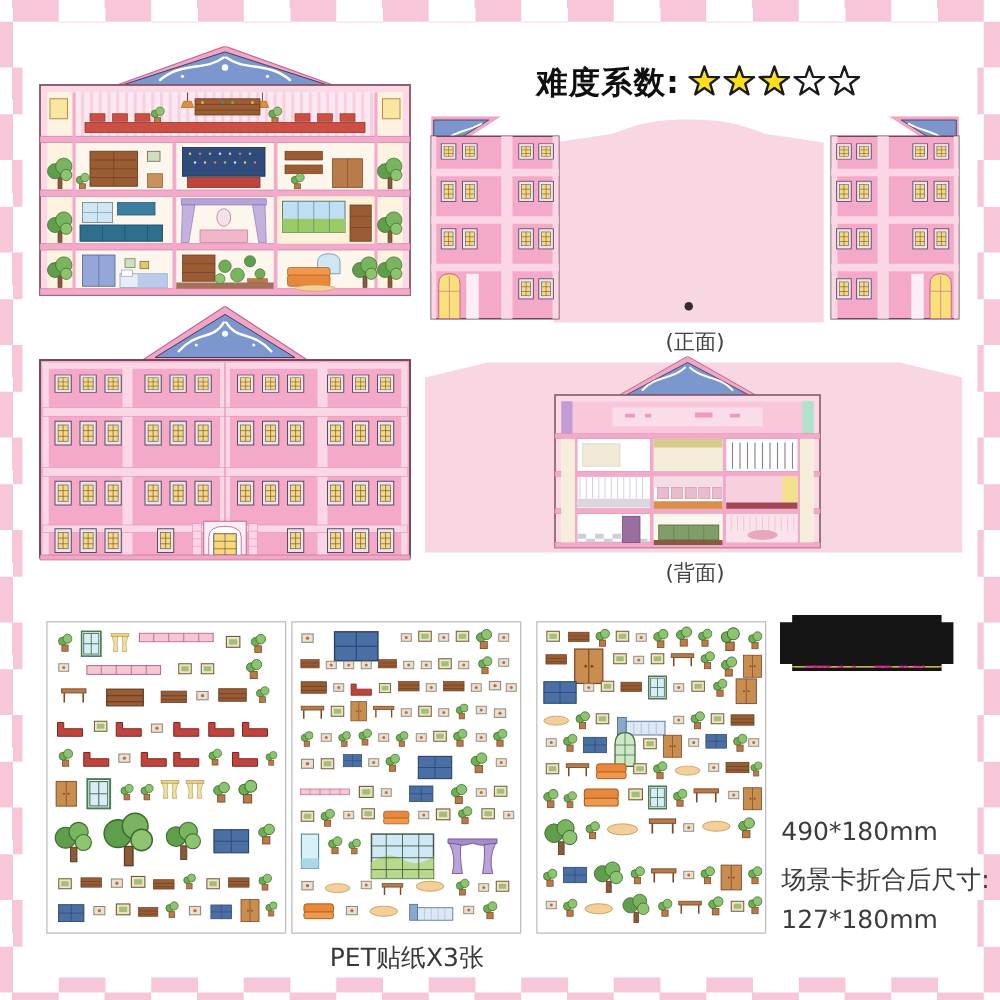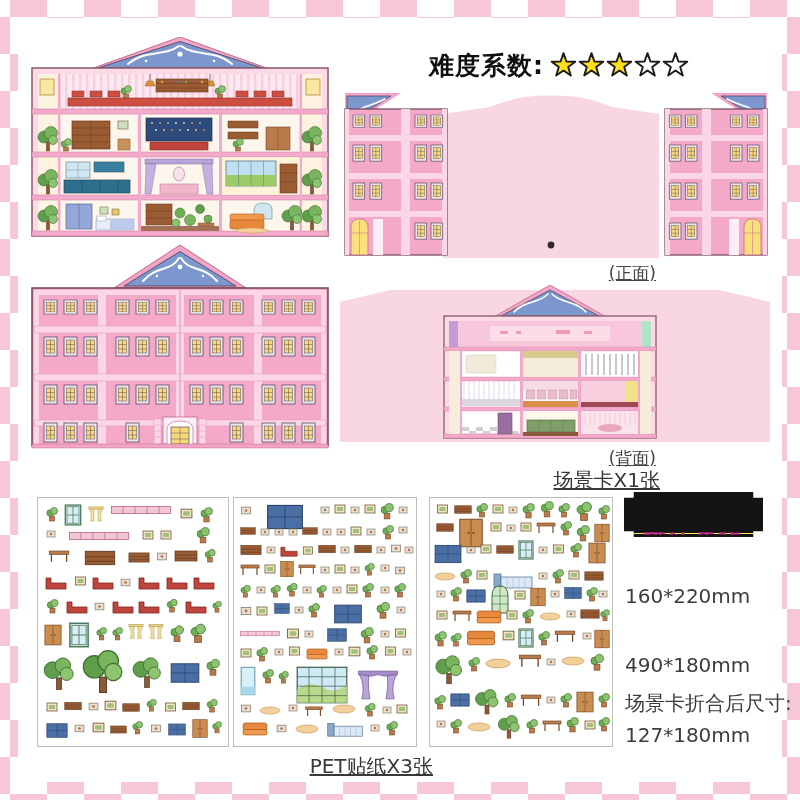--- a/index.html
+++ b/index.html
@@ -13,21 +13,21 @@
     position:relative;width:800px;height:800px;overflow:hidden;
     font-family:"DejaVu Sans","Liberation Sans",sans-serif;
     background-color:#fff;
     background-image:repeating-conic-gradient(var(--border-pink) 0% 25%, #ffffff 0% 50%);
     background-size:74px 74px;
     background-position:-27px -20px;
   }
   .content{position:absolute;inset:18px;background:#fff;border-radius:26px;}
   .layer{position:absolute;inset:0;}
   .abs{position:absolute;}
-  .cap{position:absolute;color:#424242;font-size:17px;text-align:right;white-space:nowrap;text-decoration:underline;}
+  .cap{position:absolute;color:#424242;font-size:17px;text-align:center;white-space:nowrap;}
   .cap-md{font-size:20px;color:#383838;}
   .difficulty{position:absolute;left:429px;top:49px;display:flex;align-items:center;}
   .difficulty .dlabel{font-size:25px;font-weight:900;color:#0f0f0f;letter-spacing:1px;white-space:nowrap;}
   .stars{display:flex;align-items:center;margin-left:5px;}
   .stars svg{width:27px;height:27px;display:block;margin-left:1px;}
   .badge{
     position:absolute;left:624px;top:492px;width:139px;height:45px;background:#141414;
     clip-path:polygon(7% 0%,93% 0%,93% 13%,100% 13%,100% 87%,93% 87%,93% 100%,7% 100%,7% 87%,0% 87%,0% 13%,7% 13%);
   }
   .badge-inner{
@@ -560,29 +560,27 @@
           <line x1="270" y1="128" x2="270" y2="140"></line>
         <line x1="275" y1="128" x2="275" y2="140"></line>
           <line x1="280" y1="128" x2="280" y2="140"></line>
           <line x1="285" y1="128" x2="285" y2="140"></line>
         <line x1="290" y1="128" x2="290" y2="140"></line>
           <line x1="295" y1="128" x2="295" y2="140"></line>
       </g>
       <ellipse cx="270" cy="143" rx="12" ry="4" fill="#e8a8bc"></ellipse>
     </svg>
     <div class="cap" style="left:456px;top:447px;width:200px">(背面)</div>
-    <div class="cap cap-md" style="left:460px;top:467px;width:200px">场景卡X1张</div>
 
     <div class="badge">
       <div class="badge-inner">
         <span>粉红宾馆</span>
       </div>
     </div>
 
-    <div class="spec" style="top:584px">160*220mm</div>
     <div class="spec" style="top:653px">490*180mm</div>
     <div class="spec" style="top:690px">场景卡折合后尺寸:</div>
     <div class="spec" style="top:723px">127*180mm</div>
 
     <svg class="sheet" style="left:37px;top:497px" width="190" height="248" viewBox="0 0 190 248">
         <use href="#st-plant" x="8" y="8" width="12" height="16"></use>
         <use href="#st-window" x="26" y="6" width="18" height="22"></use>
         <use href="#st-curtain" x="50" y="8" width="16" height="16"></use>
         <use href="#st-rail" x="72" y="8" width="62" height="8"></use>
         <use href="#st-frame" x="142" y="10" width="13" height="11"></use>

